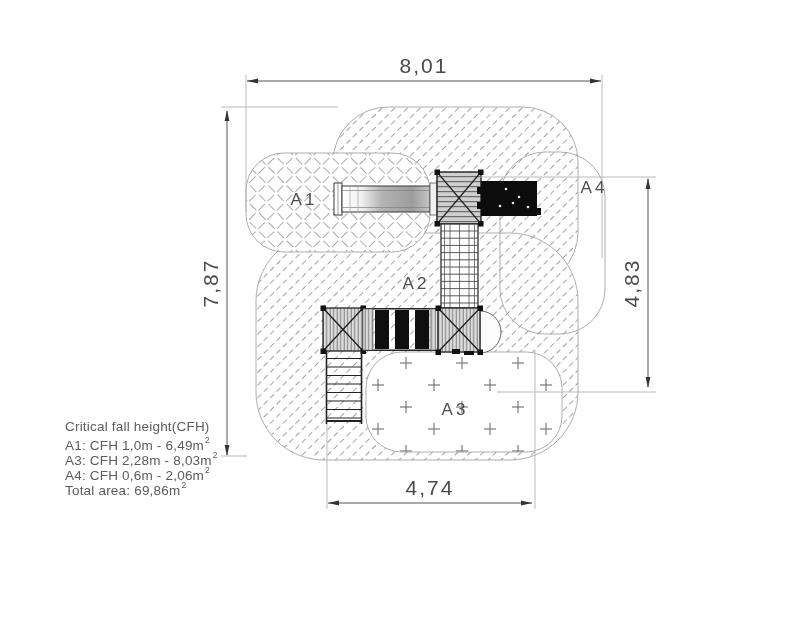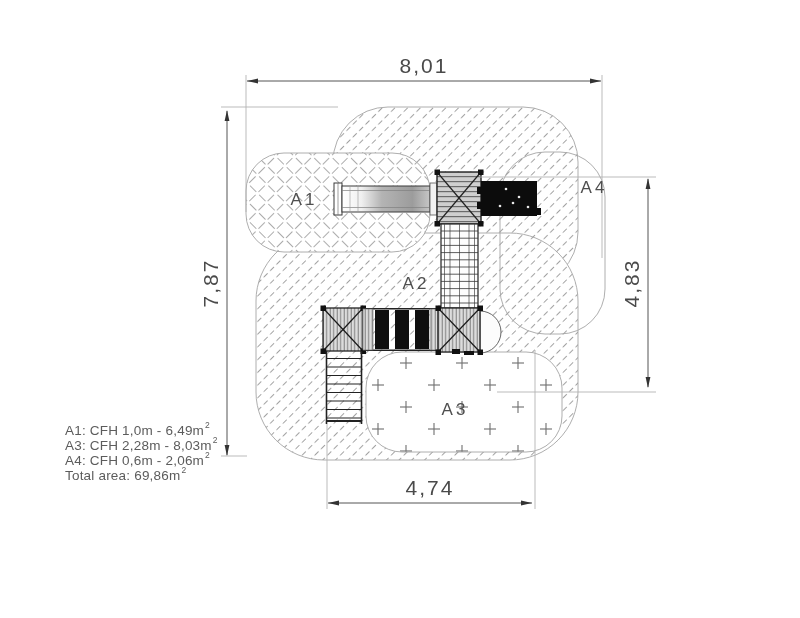--- a/index.html
+++ b/index.html
@@ -206,19 +206,20 @@
 <div class="txt dim-label vert" style="left:211px;top:283px;">7,87</div>
 <div class="txt dim-label vert" style="left:632px;top:283px;">4,83</div>
 <div class="txt dim-label" style="left:430px;top:488px;">4,74</div>
 
 <div class="txt area-label" style="left:304px;top:200px;">A1</div>
 <div class="txt area-label" style="left:396px;top:284px;margin-left:20px;">A2</div>
 <div class="txt area-label" style="left:455px;top:410px;">A3</div>
 <div class="txt area-label" style="left:594px;top:188px;text-align:right;">A4</div>
 
 <div id="legend">
+  <div class="row">Critical fall height(CFH)</div>
   <div class="row"><span>A1: CFH 1,0m - 6,49m</span><sup>2</sup></div>
   <div class="row"><span>A3: CFH 2,28m - 8,03m</span><sup>2</sup></div>
   <div class="row"><span>A4: CFH 0,6m - 2,06m</span><sup>2</sup></div>
   <div class="row"><span>Total area: 69,86m</span><sup>2</sup></div>
 </div>
 
 </div>
 
 </body></html>

